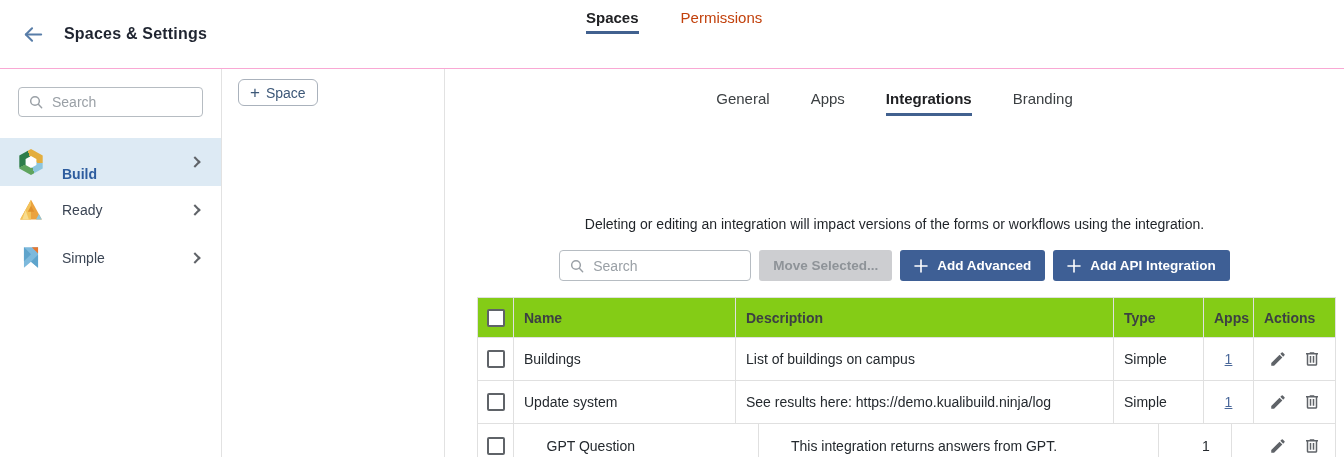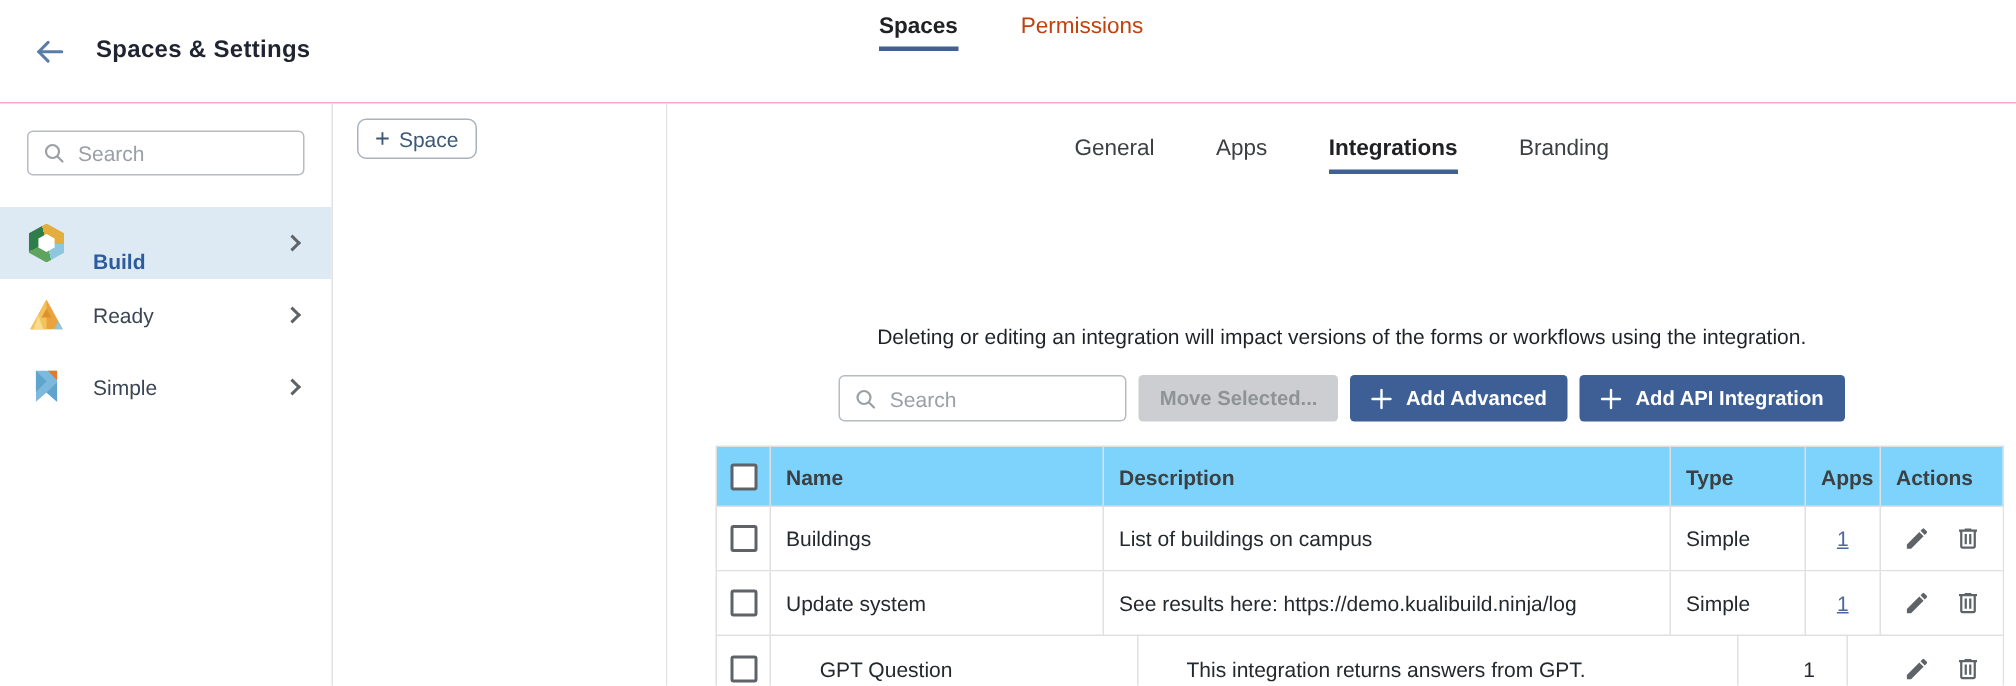--- a/index.html
+++ b/index.html
@@ -63,21 +63,21 @@
   .btn { height:31px; border:none; border-radius:3px; font-size:13.5px; font-weight:700;
     display:inline-flex; align-items:center; justify-content:center; padding:0 14px;
     cursor:pointer; font-family:inherit; white-space:nowrap; }
   .btn.disabled { background:#cdced1; color:#8e9398; cursor:default; }
   .btn.primary { background:#3e5f95; color:#fff; gap:9px; }
 
   
   .itable { margin:16px 0 0 32px; width:859px; border:1px solid #e0e0e0; font-size:14px; color:#24292e; }
   .tr { display:flex; border-bottom:1px solid #e0e0e0; height:43px; background:#fff; }
   .tr:last-child { border-bottom:none;justify-content:space-between; }
-  .tr.thead { background:#7dd3fc; height:40px; font-weight:700; color:#3c4043; }
+  .tr.thead { background:#84cc16; height:40px; font-weight:700; color:#3c4043; }
   .td { display:flex; align-items:center; padding:0 10px; border-right:1px solid #e0e0e0; overflow:hidden; white-space:nowrap; }
   .td:last-child { border-right:none; }
   .col-check { width:36px; justify-content:center; padding:0; flex:none; }
   .col-name { width:222px; flex:none; }
   .col-desc { width:378px; flex:none; }
   .col-type { width:90px; flex:none; }
   .col-apps { width:50px; justify-content:center; flex:none; }
   .col-actions { width:81px; justify-content:center; gap:16px; flex:none; }
   .checkbox { width:18px; height:18px; border:2px solid #5f6368; border-radius:2px; background:#fff; cursor:pointer; }
   .apps-link { color:#4a689a; text-decoration:underline; cursor:pointer; }

